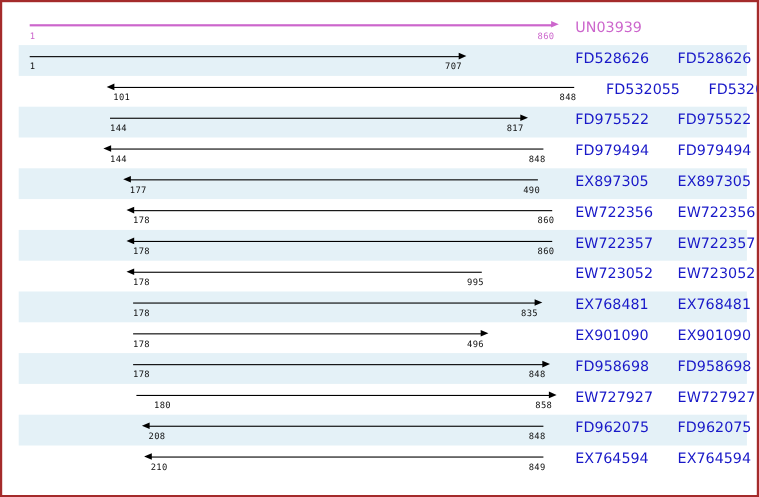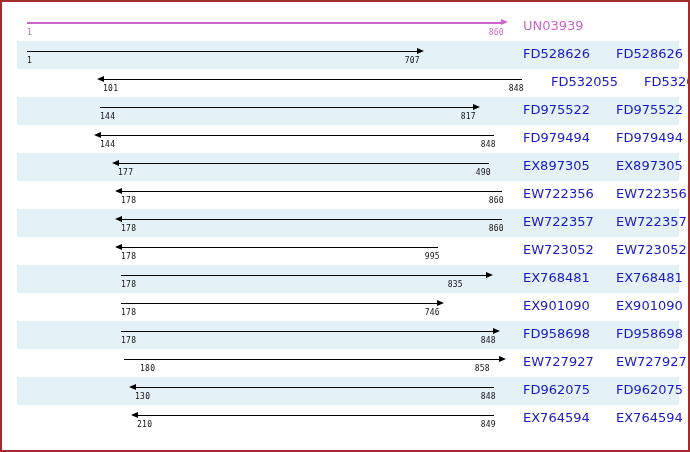--- a/index.html
+++ b/index.html
@@ -193,56 +193,56 @@
         <div class="coord start" style="left: 119px;">178</div>
         <div class="coord end" style="left: 438px;">995</div>
         <a class="label col1">EW723052</a>
         <a class="label col2">EW723052</a>
       </div>
       <div class="row" style="top: 263px;">
         <div class="bar right" style="left: 119px; width: 366px;">
           <div class="head"></div>
         </div>
         <div class="coord start" style="left: 119px;">178</div>
-        <div class="coord end" style="left: 461px;">835</div>
+        <div class="coord end" style="left: 487px;">835</div>
         <a class="label col1">EX768481</a>
         <a class="label col2">EX768481</a>
       </div>
       <div class="row" style="top: 291px;">
         <div class="bar right" style="left: 119px; width: 317px;">
           <div class="head"></div>
         </div>
         <div class="coord start" style="left: 119px;">178</div>
-        <div class="coord end" style="left: 438px;">746</div>
+        <div class="coord end" style="left: 438px;">496</div>
         <a class="label col1">EX901090</a>
         <a class="label col2">EX901090</a>
       </div>
       <div class="row" style="top: 319px;">
         <div class="bar right" style="left: 119px; width: 373px;">
           <div class="head"></div>
         </div>
         <div class="coord start" style="left: 119px;">178</div>
         <div class="coord end" style="left: 494px;">848</div>
         <a class="label col1">FD958698</a>
         <a class="label col2">FD958698</a>
       </div>
       <div class="row" style="top: 347px;">
         <div class="bar right" style="left: 122px; width: 376px;">
           <div class="head"></div>
         </div>
         <div class="coord start" style="left: 122px; margin-left: 16px;">180</div>
-        <div class="coord end" style="left: 488px;">858</div>
+        <div class="coord end" style="left: 500px;">858</div>
         <a class="label col1">EW727927</a>
         <a class="label col2">EW727927</a>
       </div>
       <div class="row" style="top: 375px;">
         <div class="bar left" style="left: 133px; width: 359px;">
           <div class="head"></div>
         </div>
-        <div class="coord start" style="left: 133px;">130</div>
+        <div class="coord start" style="left: 133px;">208</div>
         <div class="coord end" style="left: 494px;">848</div>
         <a class="label col1">FD962075</a>
         <a class="label col2">FD962075</a>
       </div>
       <div class="row" style="top: 403px; padding-left: 22px;">
         <div class="bar left" style="left: 135px; width: 357px;">
           <div class="head"></div>
         </div>
         <div class="coord start" style="left: 135px;">210</div>
         <div class="coord end" style="left: 494px;">849</div>

